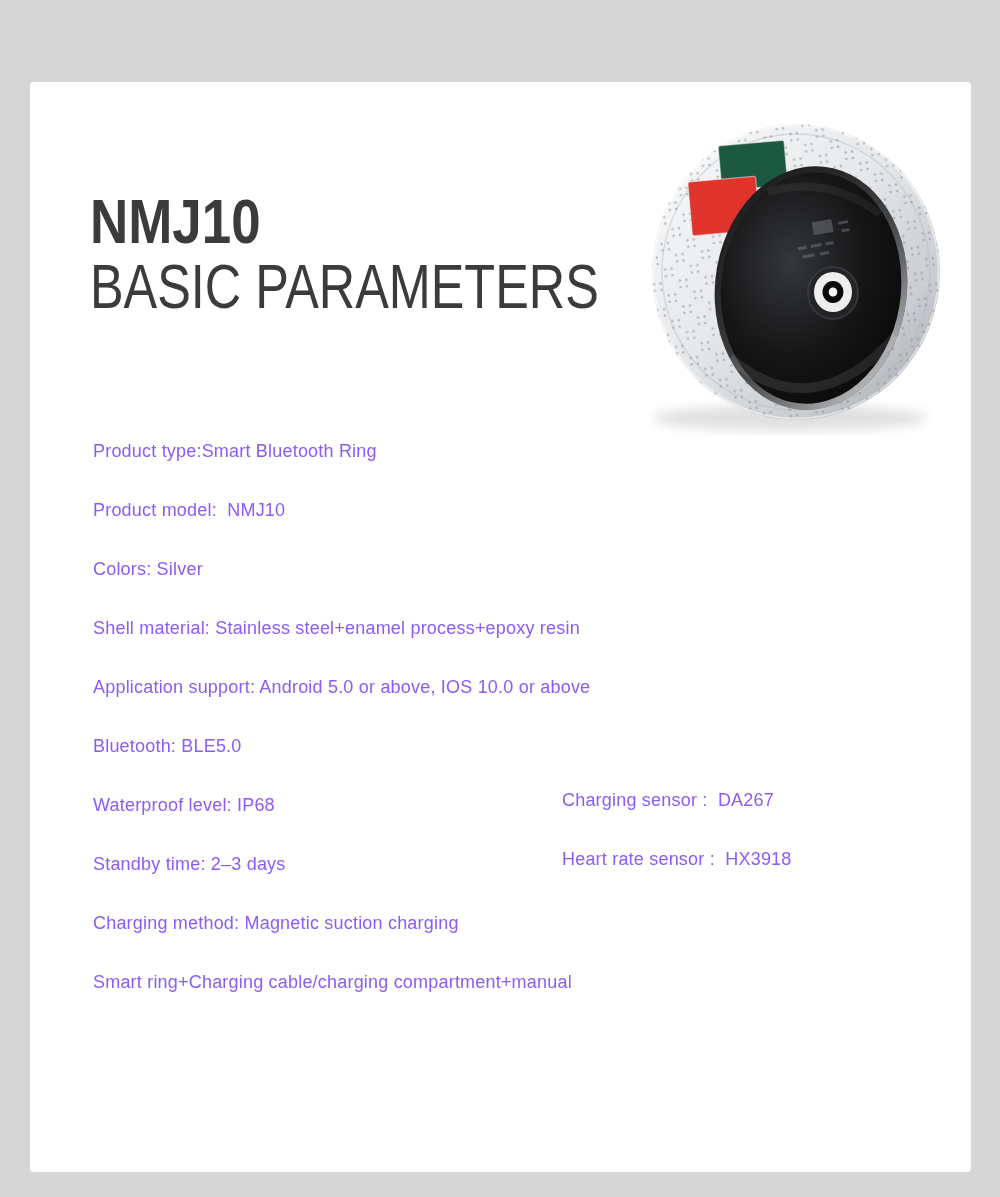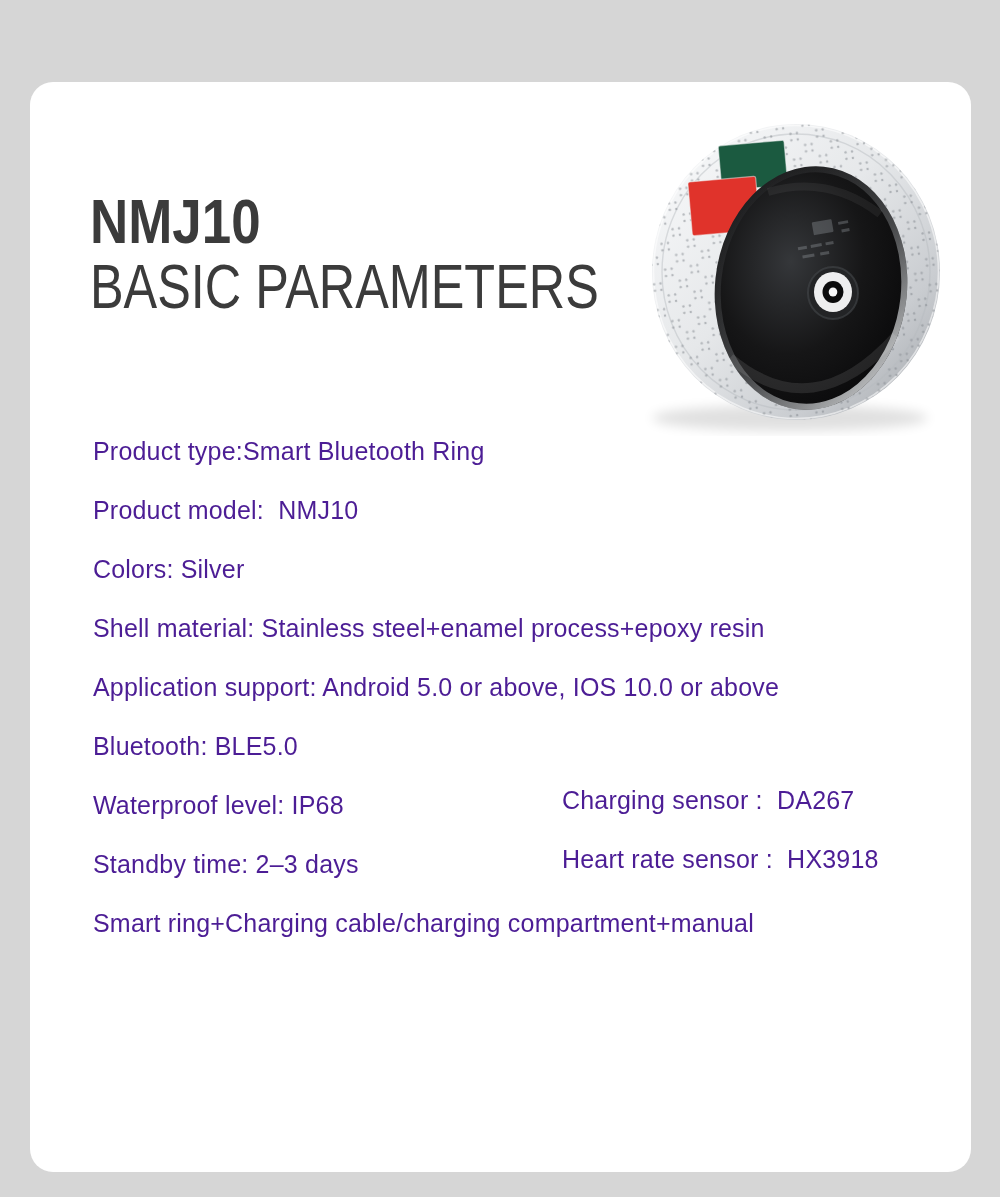--- a/index.html
+++ b/index.html
@@ -6,38 +6,38 @@
   body{
     width:1000px;height:1197px;
     background:#d6d6d6;
     font-family:"Liberation Sans","DejaVu Sans",sans-serif;
     position:relative;
     overflow:hidden;
   }
   .card{
     position:absolute;left:30px;top:82px;
     width:941px;height:1090px;
-    background:#ffffff;border-radius:23px;
+    background:#ffffff;border-radius:4px;
   }
   .title-block{position:absolute;left:60px;top:108px;}
   .title-model{
     margin:0;font-size:63px;line-height:63px;font-weight:700;
     color:#3b3b3b;letter-spacing:0;
     transform:scaleX(0.84);transform-origin:left top;white-space:nowrap;
   }
   .title-sub{
     margin:2px 0 0 0;font-size:63px;line-height:63px;font-weight:400;
     color:#3b3b3b;letter-spacing:0;
     transform:scaleX(0.80);transform-origin:left top;white-space:nowrap;
   }
   .ring-wrap{position:absolute;left:588px;top:14px;width:336px;height:340px;}
   .specs{position:absolute;left:63px;top:340px;width:830px;}
   .spec-row{
     position:relative;height:59px;line-height:59px;
-    font-size:25px;color:#4c1d95;letter-spacing:0.2px;
+    font-size:18px;color:#8b5cf6;letter-spacing:0.2px;
   }
   .cell{white-space:pre;}
   .cell-right{position:absolute;left:469px;top:-5px;white-space:pre;}
 </style>
 </head>
 <body>
 
 <div class="card">
 
   <div class="title-block">
@@ -149,17 +149,20 @@
     </div>
     <div class="spec-row">
       <span class="cell">Waterproof level: IP68</span>
       <span class="cell-right">Charging sensor :  DA267</span>
     </div>
     <div class="spec-row">
       <span class="cell">Standby time: 2–3 days</span>
       <span class="cell-right">Heart rate sensor :  HX3918</span>
     </div>
     <div class="spec-row">
+      <span class="cell">Charging method: Magnetic suction charging</span>
+    </div>
+    <div class="spec-row">
       <span class="cell">Smart ring+Charging cable/charging compartment+manual</span>
     </div>
   </div>
 
 </div>
 
 </body></html>

